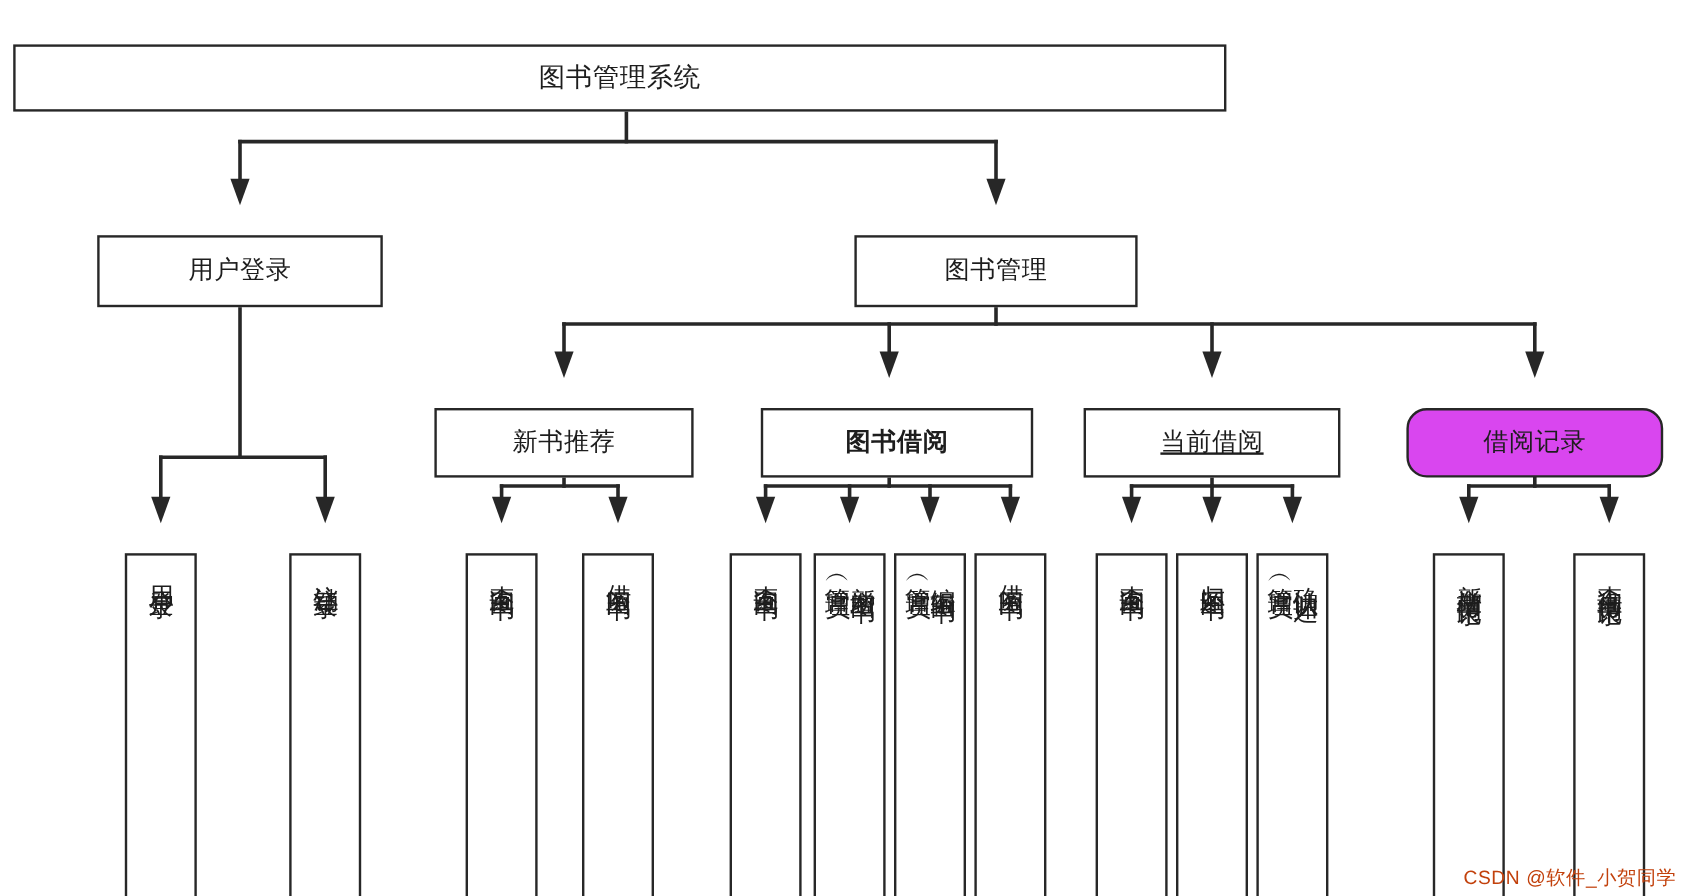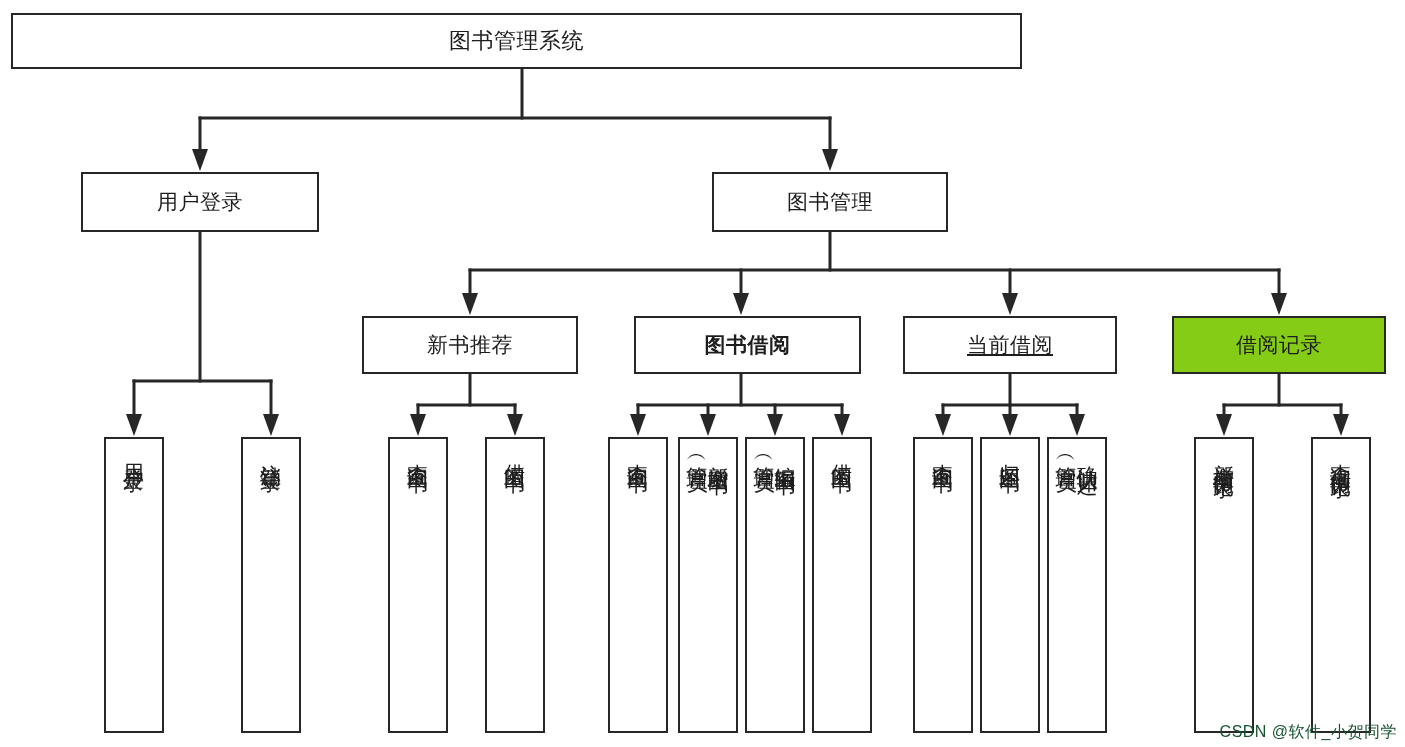--- a/index.html
+++ b/index.html
@@ -27,20 +27,21 @@
   }
   .node-box {
     position: absolute;
     box-sizing: border-box;
     background: #ffffff;
     border: 2px solid #272727;
     display: flex;
     align-items: center;
     justify-content: center;
     overflow: hidden;
+    margin-top: 24px;
   }
   .node-label {
     color: #1d1d1d;
     font-size: 21px;
     line-height: 1.15;
     letter-spacing: 0.5px;
     white-space: nowrap;
     text-align: center;
   }
   .node-box.root .node-label {
@@ -56,21 +57,21 @@
     font-size: 21px;
     letter-spacing: 3px;
     line-height: 1.0;
     white-space: pre;
   }
   #watermark {
     position: absolute;
     right: 8px;
     bottom: 4px;
     font-size: 16px;
-    color: #14532d;
+    color: #c2410c;
     letter-spacing: 0.5px;
     white-space: nowrap;
     pointer-events: none;
   }
 </style>
 </head>
 <body>
 
 <div id="diagram-root">
 
@@ -145,21 +146,21 @@
       </div>
       <div class="node-box" style="left: 362px; top: 316px; width: 216px; height: 58px; border-color: rgb(39, 39, 39); background: rgb(255, 255, 255);">
         <span class="node-label" style="color: rgb(29, 29, 29); text-align: right;">新书推荐</span>
       </div>
       <div class="node-box" style="left: 634px; top: 316px; width: 227px; height: 58px; border-color: rgb(39, 39, 39); background: rgb(255, 255, 255); font-weight: bold;">
         <span class="node-label" style="color: rgb(29, 29, 29);">图书借阅</span>
       </div>
       <div class="node-box" style="left: 903px; top: 316px; width: 214px; height: 58px; border-color: rgb(39, 39, 39); background: rgb(255, 255, 255);">
         <span class="node-label" style="color: rgb(29, 29, 29); text-decoration: underline;">当前借阅</span>
       </div>
-      <div class="node-box" style="left: 1172px; top: 316px; width: 214px; height: 58px; border-color: rgb(39, 39, 39); background: #84cc16;">
+      <div class="node-box" style="left: 1172px; top: 316px; width: 214px; height: 58px; border-color: rgb(39, 39, 39); background: #d946ef; border-radius: 17px;">
         <span class="node-label" style="color: rgb(29, 29, 29);">借阅记录</span>
       </div>
       <div class="node-box vertical" style="left: 104px; top: 437px; width: 60px; height: 296px; border-color: rgb(39, 39, 39); background: rgb(255, 255, 255);">
         <span class="node-label" style="color: rgb(29, 29, 29);">用户登录</span>
       </div>
       <div class="node-box vertical" style="left: 241px; top: 437px; width: 60px; height: 296px; border-color: rgb(39, 39, 39); background: rgb(255, 255, 255);">
         <span class="node-label" style="color: rgb(29, 29, 29);">注销登录</span>
       </div>
       <div class="node-box vertical" style="left: 388px; top: 437px; width: 60px; height: 296px; border-color: rgb(39, 39, 39); background: rgb(255, 255, 255);">
         <span class="node-label" style="color: rgb(29, 29, 29);">查询图书</span>

